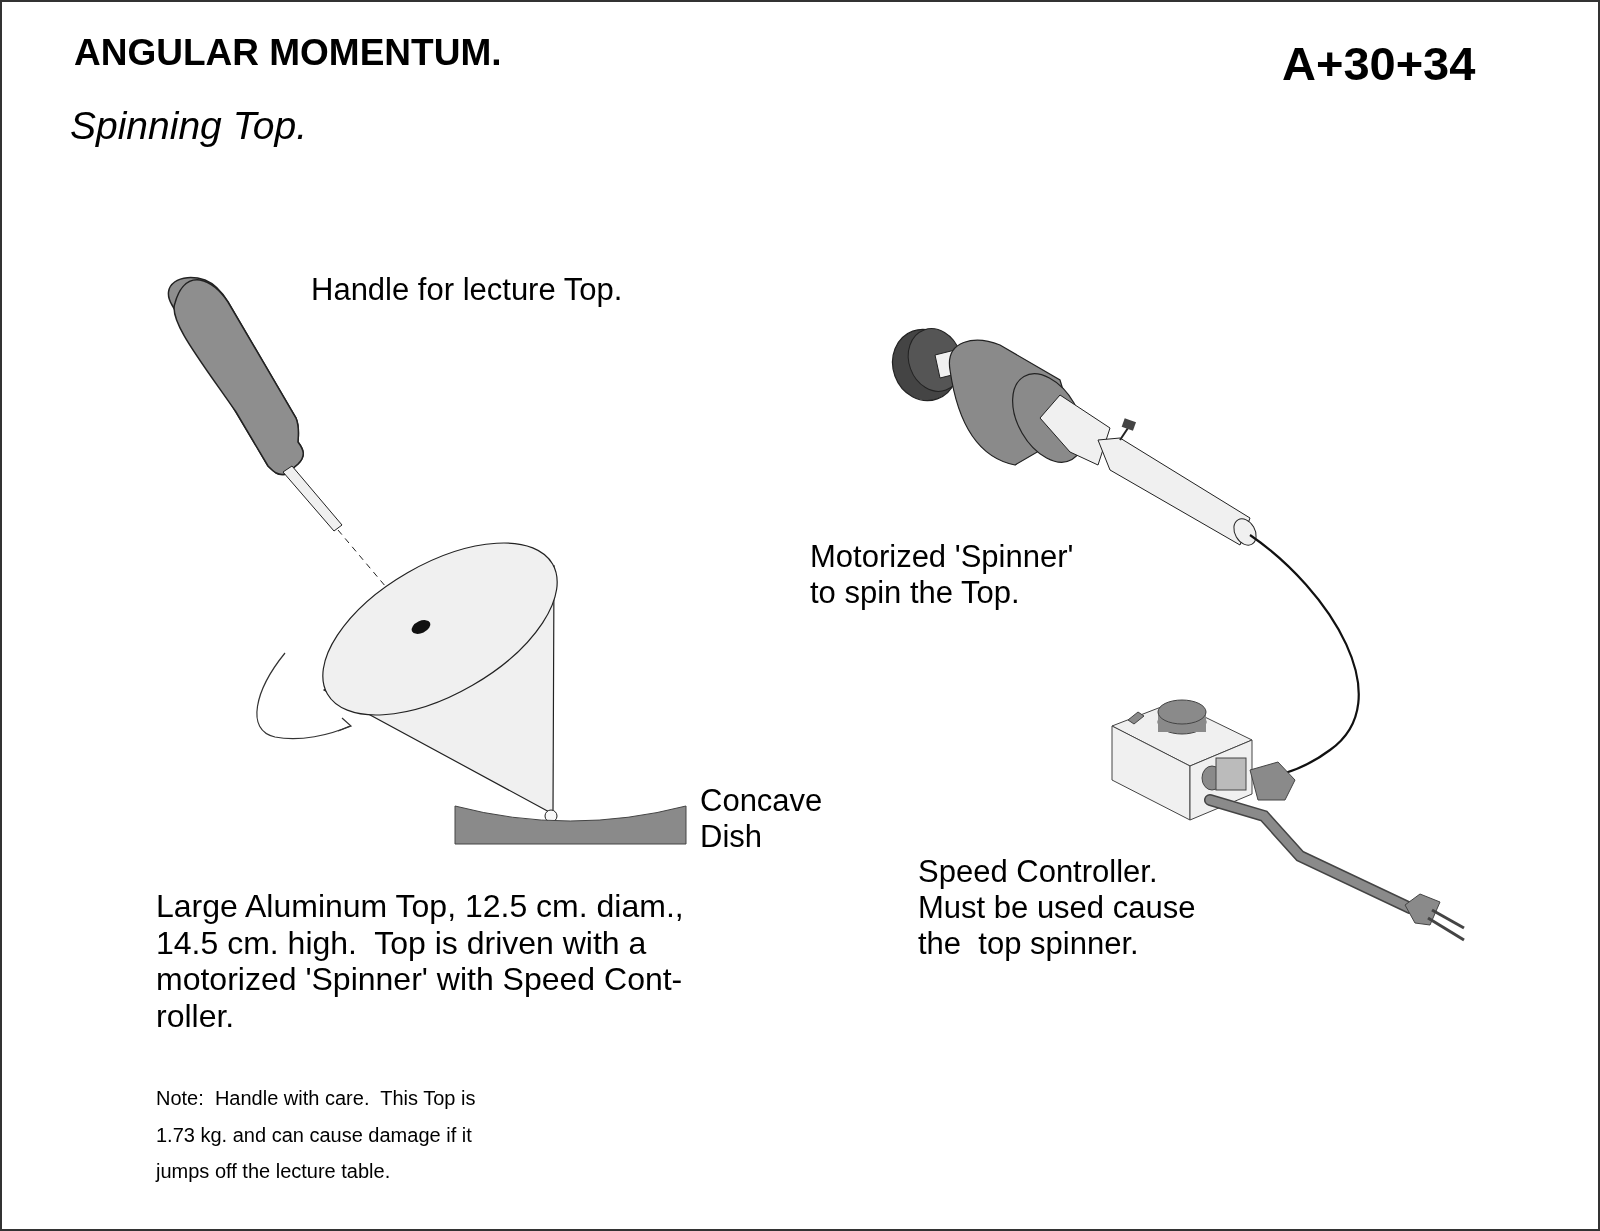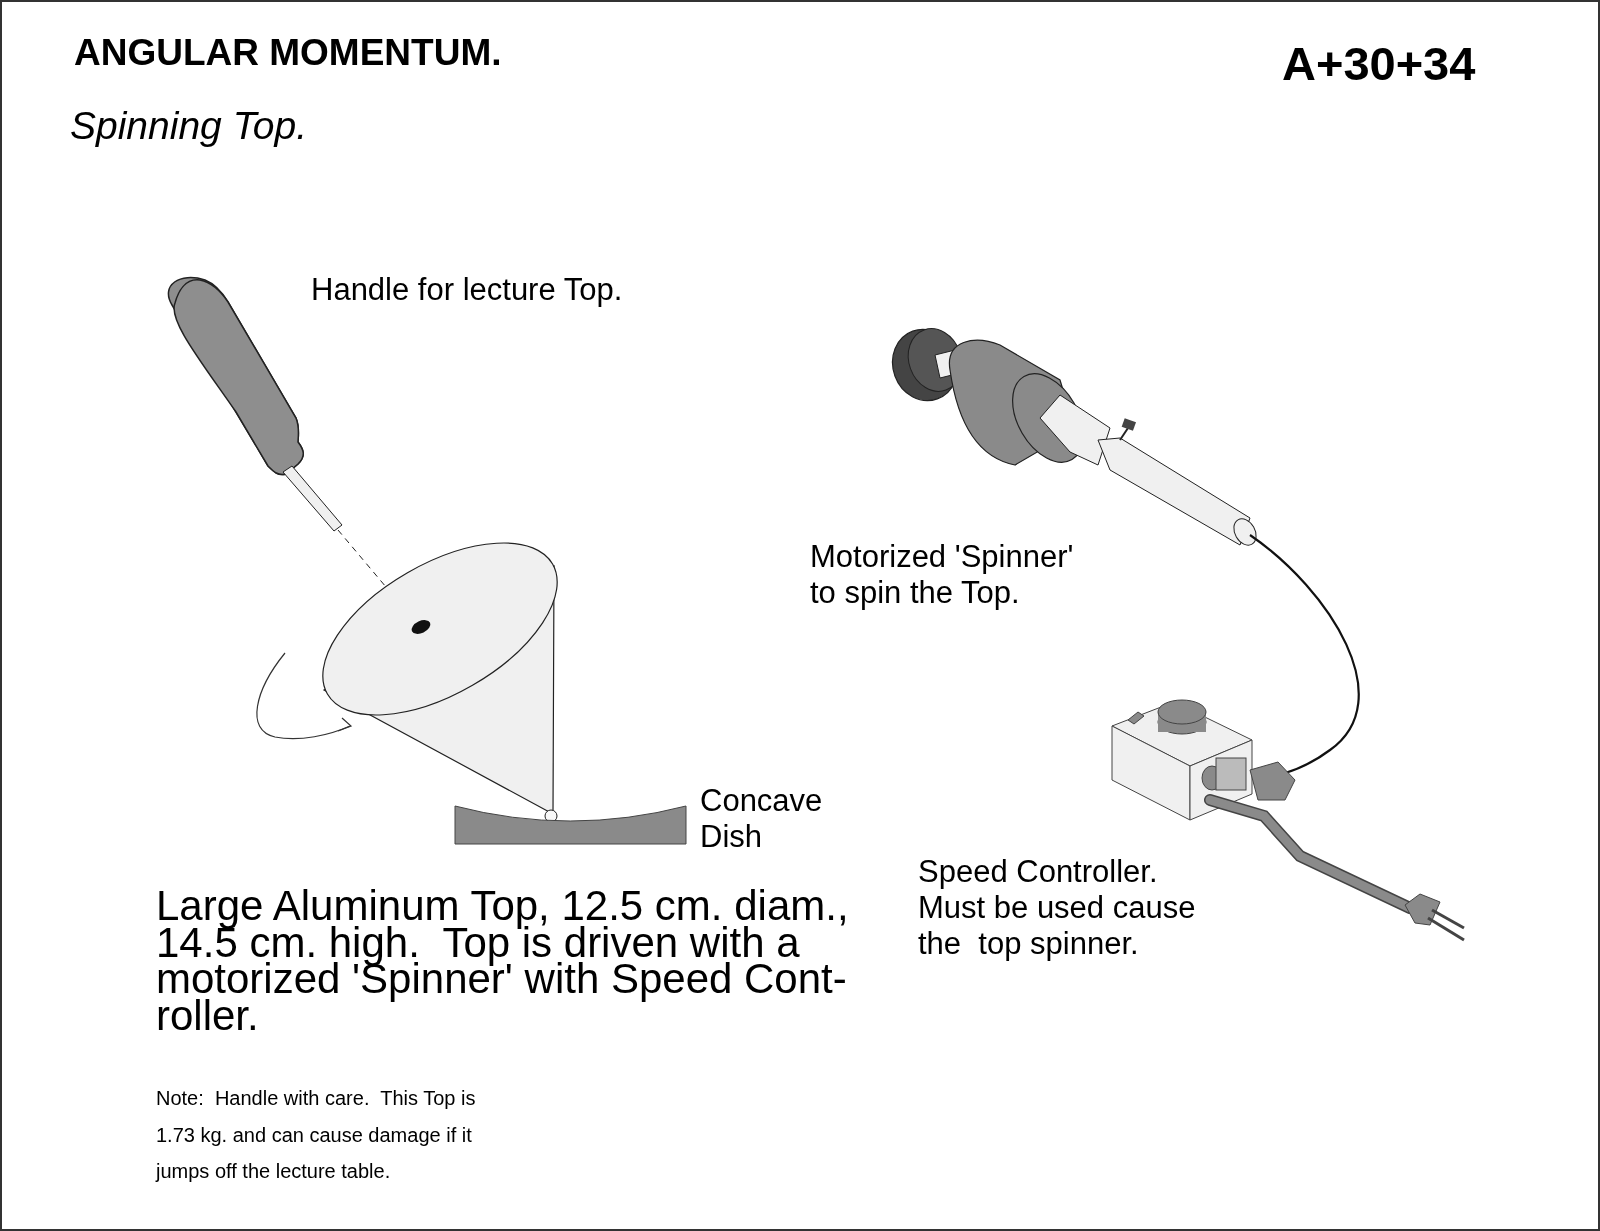--- a/index.html
+++ b/index.html
@@ -9,21 +9,21 @@
            border: 2px solid #333; box-sizing: content-box; }
   .txt { position: absolute; margin: 0; white-space: pre; line-height: 1.0; }
   .title { left: 74px; top: 34px; font-size: 37px; font-weight: bold; letter-spacing: 0px; }
   .code { left: 1282px; top: 40px; font-size: 47px; font-weight: bold; }
   .subtitle { left: 70px; top: 106px; font-size: 39px; font-style: italic; }
   .label { font-size: 31px; }
   .lbl-handle { left: 311px; top: 274px; }
   .lbl-spinner { left: 810px; top: 500px; line-height: 36px; margin-top: 39px; }
   .lbl-dish { left: 700px; top: 783px; line-height: 36px; text-align: left; }
   .lbl-controller { left: 918px; top: 854px; line-height: 36px; }
-  .desc { left: 156px; top: 888px; font-size: 42px; line-height: 36.5px; }
+  .desc { left: 156px; top: 888px; font-size: 32px; line-height: 36.5px; }
   .note { left: 156px; top: 1080px; font-size: 20px; line-height: 36.5px; }
   svg.art { position: absolute; left: 0; top: 0; }
 </style>
 </head>
 <body>
 
 <div class="frame"></div>
 
 <h1 class="txt title">ANGULAR MOMENTUM.</h1>
 <div class="txt code">A+30+34</div>

